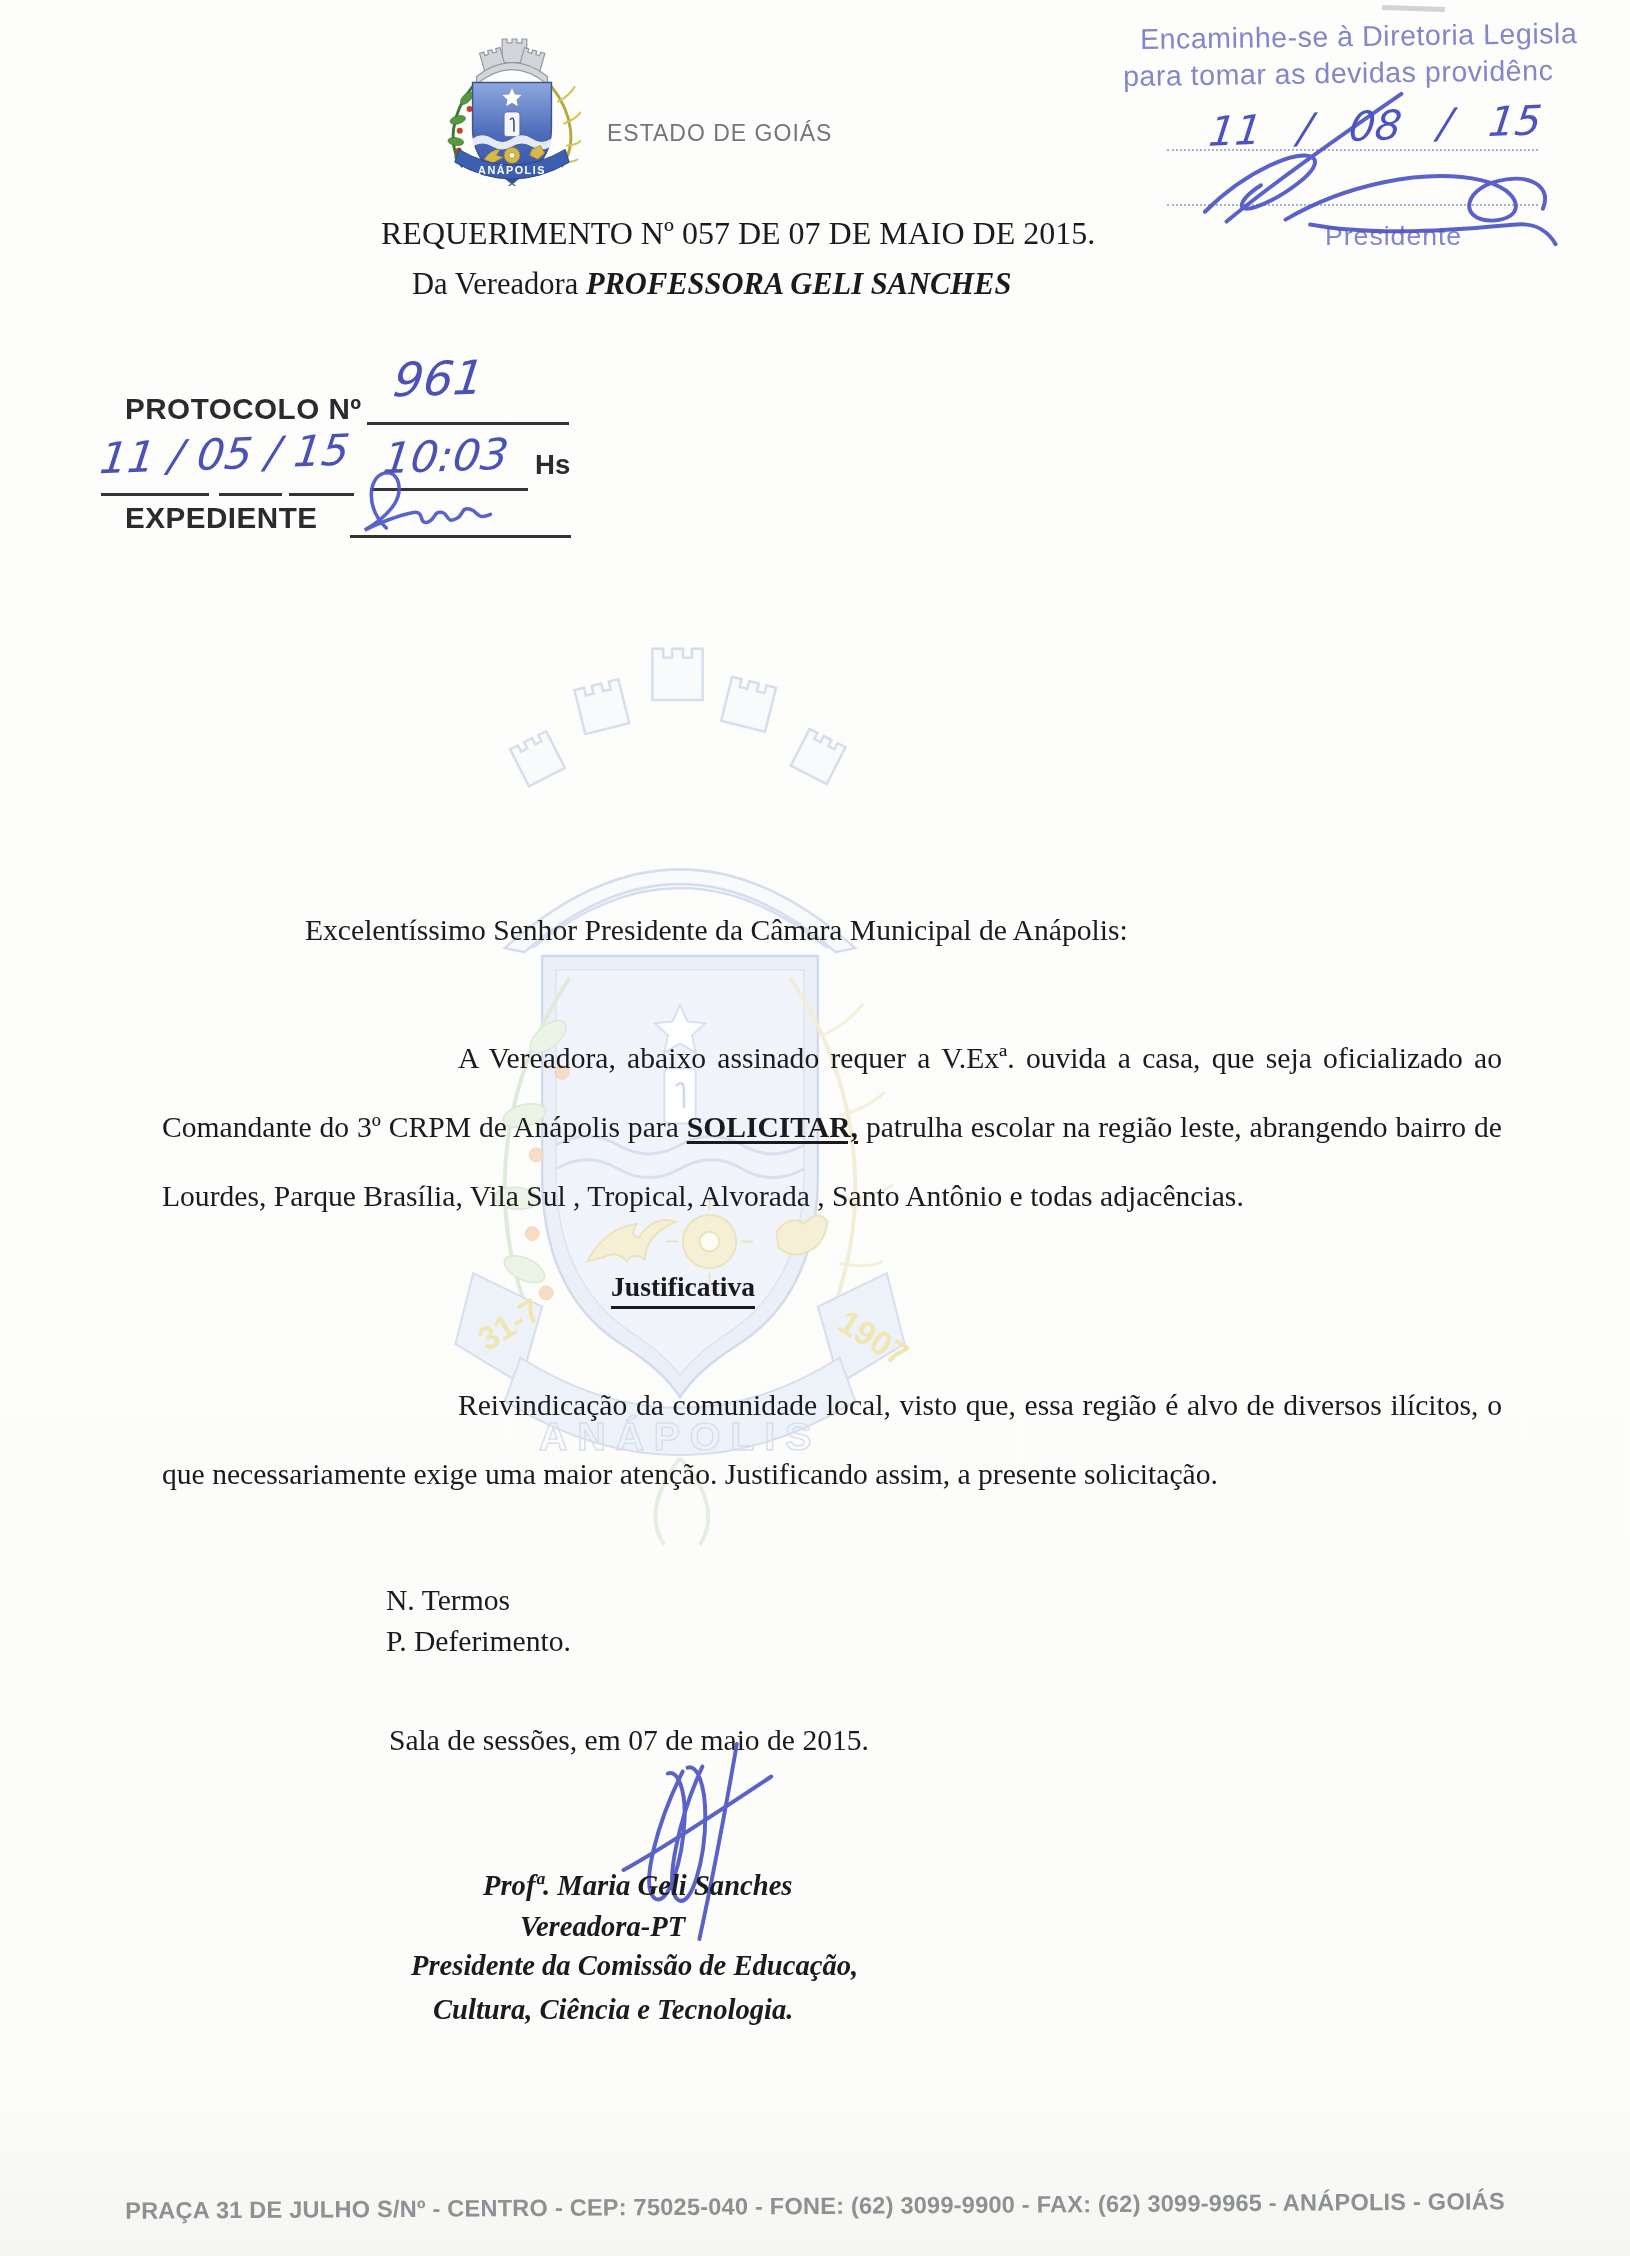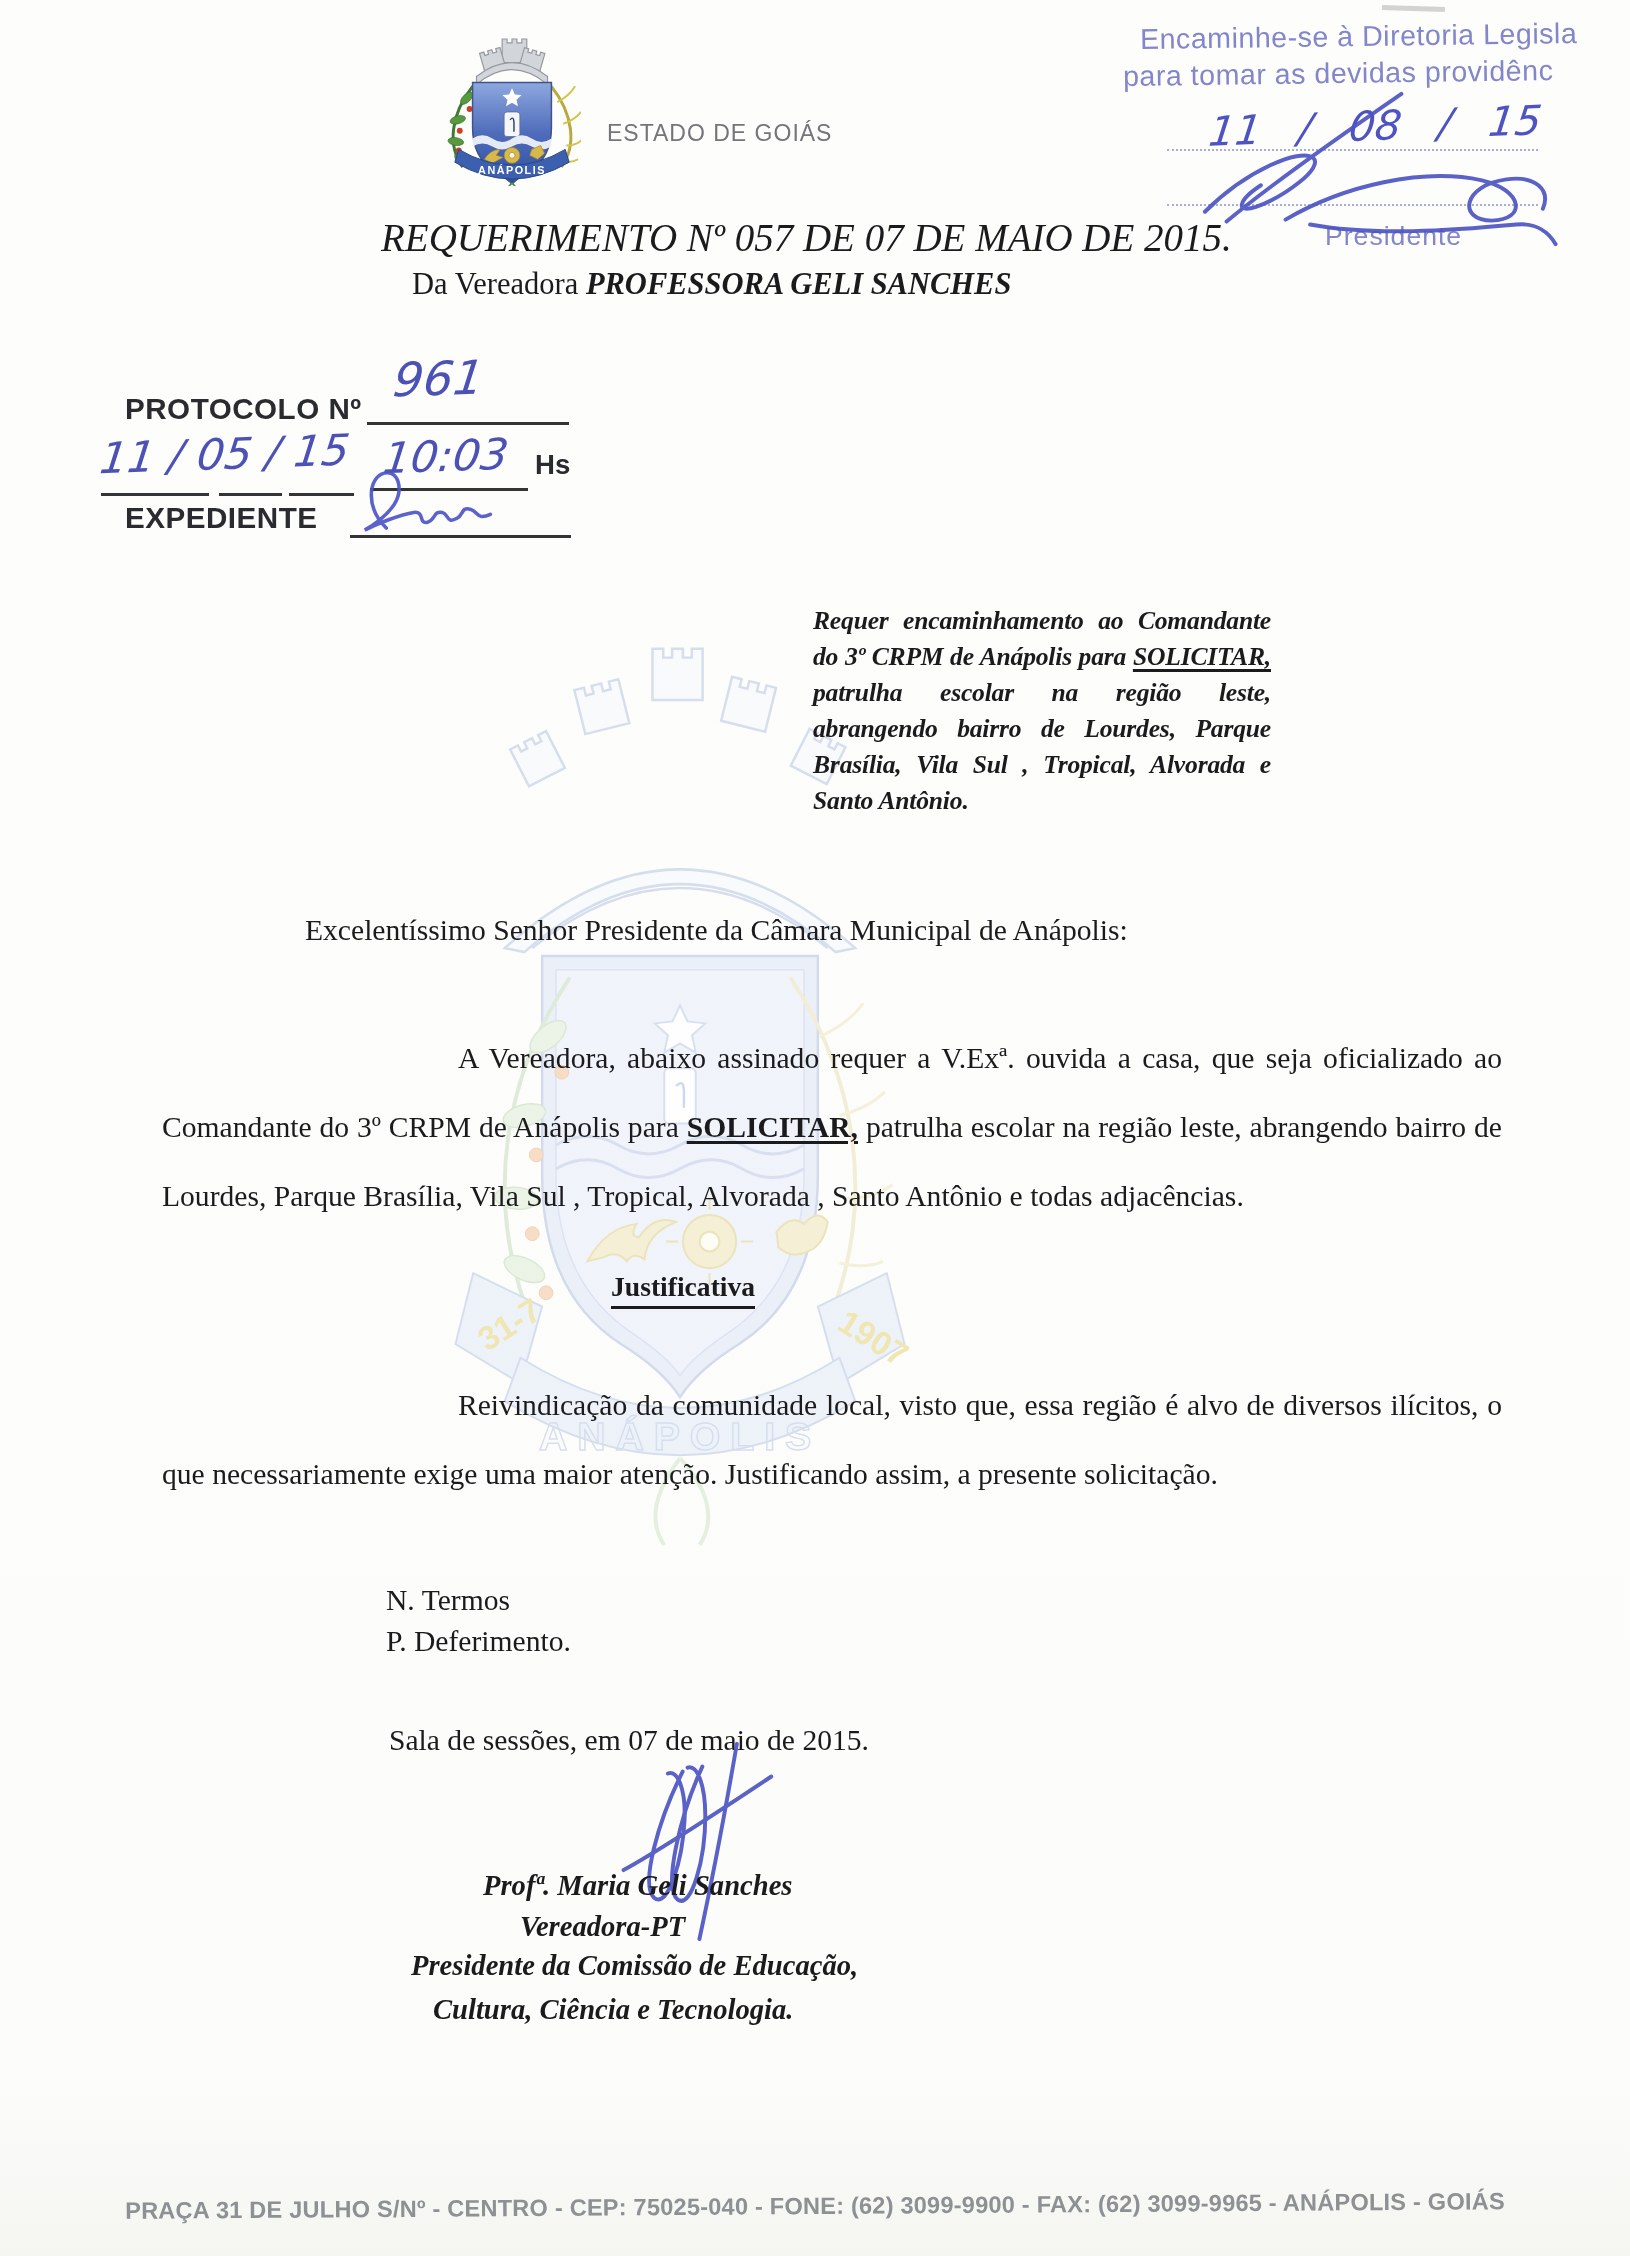--- a/index.html
+++ b/index.html
@@ -17,21 +17,21 @@
   .org-sub{left:607px;top:120px;font-size:23px;color:#737578;letter-spacing:1px;}
   
   .stamp{color:#8487cb;mix-blend-mode:multiply;font-size:28.6px;letter-spacing:0.5px;transform:rotate(-.8deg);}
   .stamp-l1{left:1140px;top:19.7px;}
   .stamp-l2{left:1123px;top:57px;}
   .stamp-role{left:1325px;top:221px;font-size:26.6px;color:#8487cb;mix-blend-mode:multiply;letter-spacing:1px;}
   .stamp-line{height:0;border-top:2px dotted #a9aed8;width:371px;left:1167px;}
   .hand{font-family:"DejaVu Sans",sans-serif;font-style:italic;color:#4b51b5;transform:skewX(-9deg) rotate(-2deg);}
   .stamp-date{left:1210px;top:102px;font-size:41px;word-spacing:23.6px;color:#4d53c0;}
   
-  .req-title{left:381px;top:215px;font-size:39px;font-style:italic;}
+  .req-title{left:381px;top:215px;font-size:32px;}
   .req-author{left:412px;top:267px;font-size:30.5px;}
   .req-author b{font-style:italic;}
   
   .proto-label{font-size:29.6px;font-weight:bold;color:#292b2e;letter-spacing:0.5px;}
   .blackline{height:3px;background:#333436;}
   
   .summary{left:813px;top:603px;width:458px;font-size:25.6px;font-weight:bold;font-style:italic;
            line-height:36px;text-align:justify;letter-spacing:-0.2px;}
   .hl{font-weight:bold;text-decoration:underline;text-decoration-thickness:2.5px;text-underline-offset:3.9px;}
   
@@ -216,21 +216,20 @@
   <div class="abs blackline" style="left:289px;top:493px;width:65px;"></div>
   <div class="abs hand" style="left:384px;top:431px;font-size:43px;">10:03</div>
   <div class="abs blackline" style="left:370px;top:488px;width:158px;"></div>
   <div class="abs sans" style="left:535px;top:449px;font-size:27.6px;font-weight:bold;color:#292b2e;">Hs</div>
   <div class="abs sans proto-label" style="left:125px;top:501px;">EXPEDIENTE</div>
   <svg class="abs" style="left:347px;top:465px;" width="167" height="84" viewBox="0 0 170 85">
     <path d="M40,64 C18,42 22,12 38,8 C52,5 58,24 48,40 C40,52 25,62 18,66 C30,60 54,50 68,48 C80,47 72,60 82,58 C90,56 88,46 97,48 C104,50 101,60 112,54 C119,50 116,42 126,45 C134,48 132,56 146,50" fill="none" stroke="#4d55c4" stroke-width="3.6" stroke-linecap="round" opacity=".92"></path>
   </svg>
   <div class="abs blackline" style="left:350px;top:535px;width:221px;"></div>
 
-  <div class="abs serif summary"><span>Requer encaminhamento ao Comandante do 3º CRPM de Anápolis para </span><span class="hl">SOLICITAR,</span><span> patrulha escolar na região leste, abrangendo bairro de Lourdes, Parque Brasília, Vila Sul , Tropical, Alvorada e Santo Antônio.</span></div>
 
   <div class="abs serif salutation">Excelentíssimo Senhor Presidente da Câmara Municipal de Anápolis:</div>
 
   <div class="abs serif para body-para"><span>A Vereadora, abaixo assinado requer a V.Exª. ouvida a casa, que seja oficializado ao Comandante do 3º CRPM de Anápolis para </span><span class="hl">SOLICITAR,</span><span> patrulha escolar na região leste, abrangendo bairro de Lourdes, Parque Brasília, Vila Sul , Tropical, Alvorada , Santo Antônio e todas adjacências.</span></div>
 
   <div class="abs serif just-head">Justificativa</div>
   <div class="abs serif para just-para">Reivindicação da comunidade local, visto que, essa região é alvo de diversos ilícitos, o que necessariamente exige uma maior atenção. Justificando assim, a presente solicitação.</div>
 
   <div class="abs serif closing" style="left:386px;top:1584px;font-family:Liberation Serif, serif;">N. Termos</div>
   <div class="abs serif closing" style="left:386px;top:1625px;">P. Deferimento.</div>

